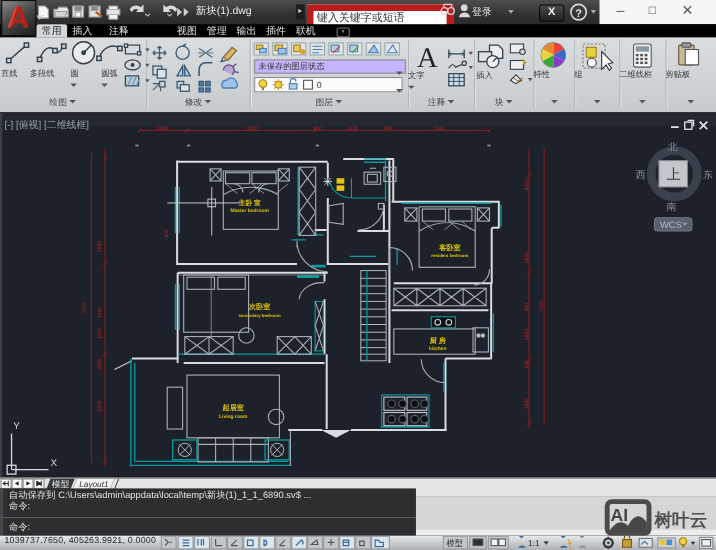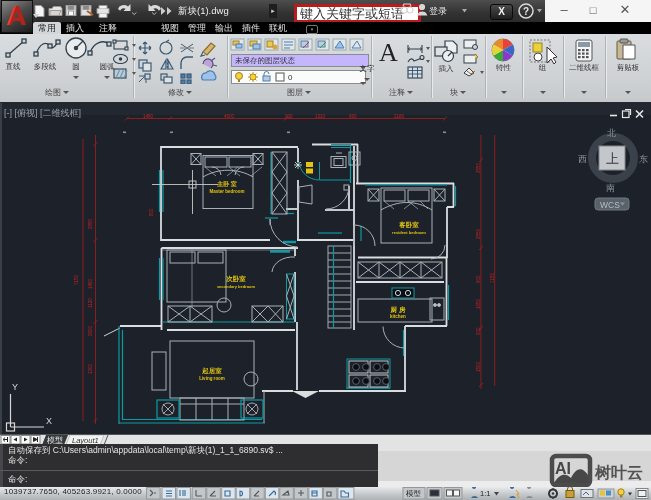--- a/index.html
+++ b/index.html
@@ -7,21 +7,21 @@
   .abs{position:absolute;}
   #titlebar{left:0;top:0;width:651px;height:22px;background:linear-gradient(#4e4e4e,#323232 60%,#2a2a2a);}
   #winchrome{left:545px;top:0;width:106px;height:22px;background:#f5f5f5;}
   #winchrome span{position:absolute;top:0;height:22px;line-height:20px;font-size:13px;color:#555;text-align:center;width:20px;}
   #tabrow{left:0;top:22px;width:651px;height:12px;background:#000000;}
   .tab{position:absolute;top:0;height:12px;line-height:13px;font-size:9px;color:#e3e3e3;text-align:center;}
   .tab.active{background:#d3d6d8;color:#222;border-radius:2px 2px 0 0;}
   #ribbon{left:0;top:34px;width:651px;height:68px;background:linear-gradient(#dadddf,#ced1d3 70%,#c6c9cb);border-bottom:1px solid #8f9294;}
   .psep{position:absolute;top:2px;width:1px;height:62px;background:#b0b3b5;border-right:1px solid #e8eaec;}
   .ptitle{position:absolute;top:52px;height:14px;line-height:14px;font-size:8px;color:#444;text-align:center;width:100%;}
-  .biglabel{position:absolute;font-size:7.5px;color:#333;text-align:center;}
+  .biglabel{position:absolute;font-size:7.5px;color:#333;text-align:left;}
   .arrow-dn{display:inline-block;width:0;height:0;border-left:3px solid transparent;border-right:3px solid transparent;border-top:3px solid #555;vertical-align:middle;}
   #tabbar2{left:0;top:434px;width:651px;height:10px;background:#e3e4e5;border-top:1px solid #555;}
   #cmdarea{left:0;top:444px;width:651px;height:43px;background:#2e2d2f;color:#dcdcdc;}
   #statusbar{left:0;top:487px;width:651px;height:13px;background:linear-gradient(#e8eaeb,#c2c6c9 60%,#aeb2b5);}
   .cmdtext{position:absolute;font-family:"Liberation Sans",sans-serif;font-size:8.5px;white-space:pre;}
 </style>
 </head>
 <body>
 
 <div id="titlebar" class="abs"></div>
@@ -50,21 +50,21 @@
   </g>
   <path d="M88 9 a6 5 0 0 1 10 -2.5 l2.5 -2.5 v7 h-7 l2.2 -2.2 a3.5 3 0 0 0 -5.5 2 z" fill="#dadada"></path>
   <path d="M102 12.5 l2.2 2 l2.2 -2" stroke="#b5b5b5" fill="none"></path>
   <path d="M119 9 a6 5 0 0 0 -10 -2.5 l-2.5 -2.5 v7 h7 l-2.2 -2.2 a3.5 3 0 0 1 5.5 2 z" fill="#dadada" transform="translate(12 0)"></path>
   <path d="M122 12.5 l2.2 2 l2.2 -2" stroke="#b5b5b5" fill="none"></path>
   <path d="M131 7 l4.5 4 l-4.5 4 z M137 7 l4.5 4 l-4.5 4 z" fill="#cdcdcd"></path>
 </svg>
 
 <div class="abs" style="left:178px;top:3px;width:90px;height:15px;color:#ececec;font-size:9.5px;text-align:left;line-height:15px;">新块(1).dwg</div>
 <div class="abs" style="left:269px;top:4px;width:8px;height:14px;background:#1e1e1e;color:#ccc;font-size:7px;line-height:14px;text-align:center;">▸</div>
-<div class="abs" style="left:294px;top:4px;width:118px;height:13px;background:#fff;border:3px solid #b91c1c;font-size:13px;color:#333;line-height:13px;padding-left:3px;">键入关键字或短语</div>
+<div class="abs" style="left:279px;top:4px;width:118px;height:13px;background:#fff;border:6px solid #b91c1c;font-size:10px;color:#333;line-height:13px;padding-left:3px;">键入关键字或短语</div>
 <svg class="abs" width="140" height="22" style="left:398px;top:0">
   <g fill="none" stroke="#d8d8d8" stroke-width="1.2">
     <circle cx="6" cy="10" r="3"></circle>
       <circle cx="12" cy="10" r="3"></circle>
       <path d="M5 6 l1 -2 h6 l1 2"></path>
     <circle cx="24" cy="7" r="2.5" fill="#d8d8d8"></circle>
       <path d="M20 15 a4.5 4.5 0 0 1 8.5 0 z" fill="#d8d8d8"></path>
   </g>
   <text x="31" y="14" font-size="9" fill="#e8e8e8" font-family="Liberation Sans">登录</text>
   <path d="M64 9 l5 0 l-2.5 3.5 z" fill="#aaa"></path>
@@ -231,21 +231,21 @@
     <g stroke="#30404c" stroke-width="1.1" fill="none">
       <path d="M37 8 v8 M51 8 v8 M37 12 h14"></path>
         <path d="M37 12 l2 -1.5 M37 12 l2 1.5 M51 12 l-2 -1.5 M51 12 l-2 1.5" stroke-width="0.8"></path>
       <path d="M37 25 c2 -4 5 -4 6 -1 l8 -3"></path>
         <circle cx="51" cy="20.5" r="2" fill="#cfd3d6"></circle>
       <rect x="37" y="30" width="14" height="11" fill="#cde"></rect>
         <path d="M37 33.5 h14 M37 37 h14 M41.5 30 v11 M46.5 30 v11" stroke-width="0.8"></path>
     </g>
     <path d="M55 10 l4 0 l-2 3 z M55 23 l4 0 l-2 3 z" fill="#555"></path>
   </svg>
-  <div class="biglabel" style="left:354px;top:30px;width:26px;">文字<br><span class="arrow-dn"></span></div>
+  <div class="biglabel" style="left:371px;top:30px;width:26px;">文字<br><span class="arrow-dn"></span></div>
   
   <svg class="abs" width="54" height="46" style="left:431px;top:3px">
     <g stroke="#30404c" stroke-width="1.2" fill="none">
       <path d="M14 4 h8 l4 4 v8 h-12 z" fill="#eceeef"></path>
       <rect x="4" y="10" width="12" height="9" fill="#dfe2e4"></rect>
       <circle cx="17" cy="19" r="5.5" fill="#eceeef"></circle>
         <path d="M17 19 l4 -4"></path>
     </g>
     <g stroke="#30404c" stroke-width="1" fill="none">
       <rect x="33" y="3" width="12" height="8" fill="#eceeef"></rect>

